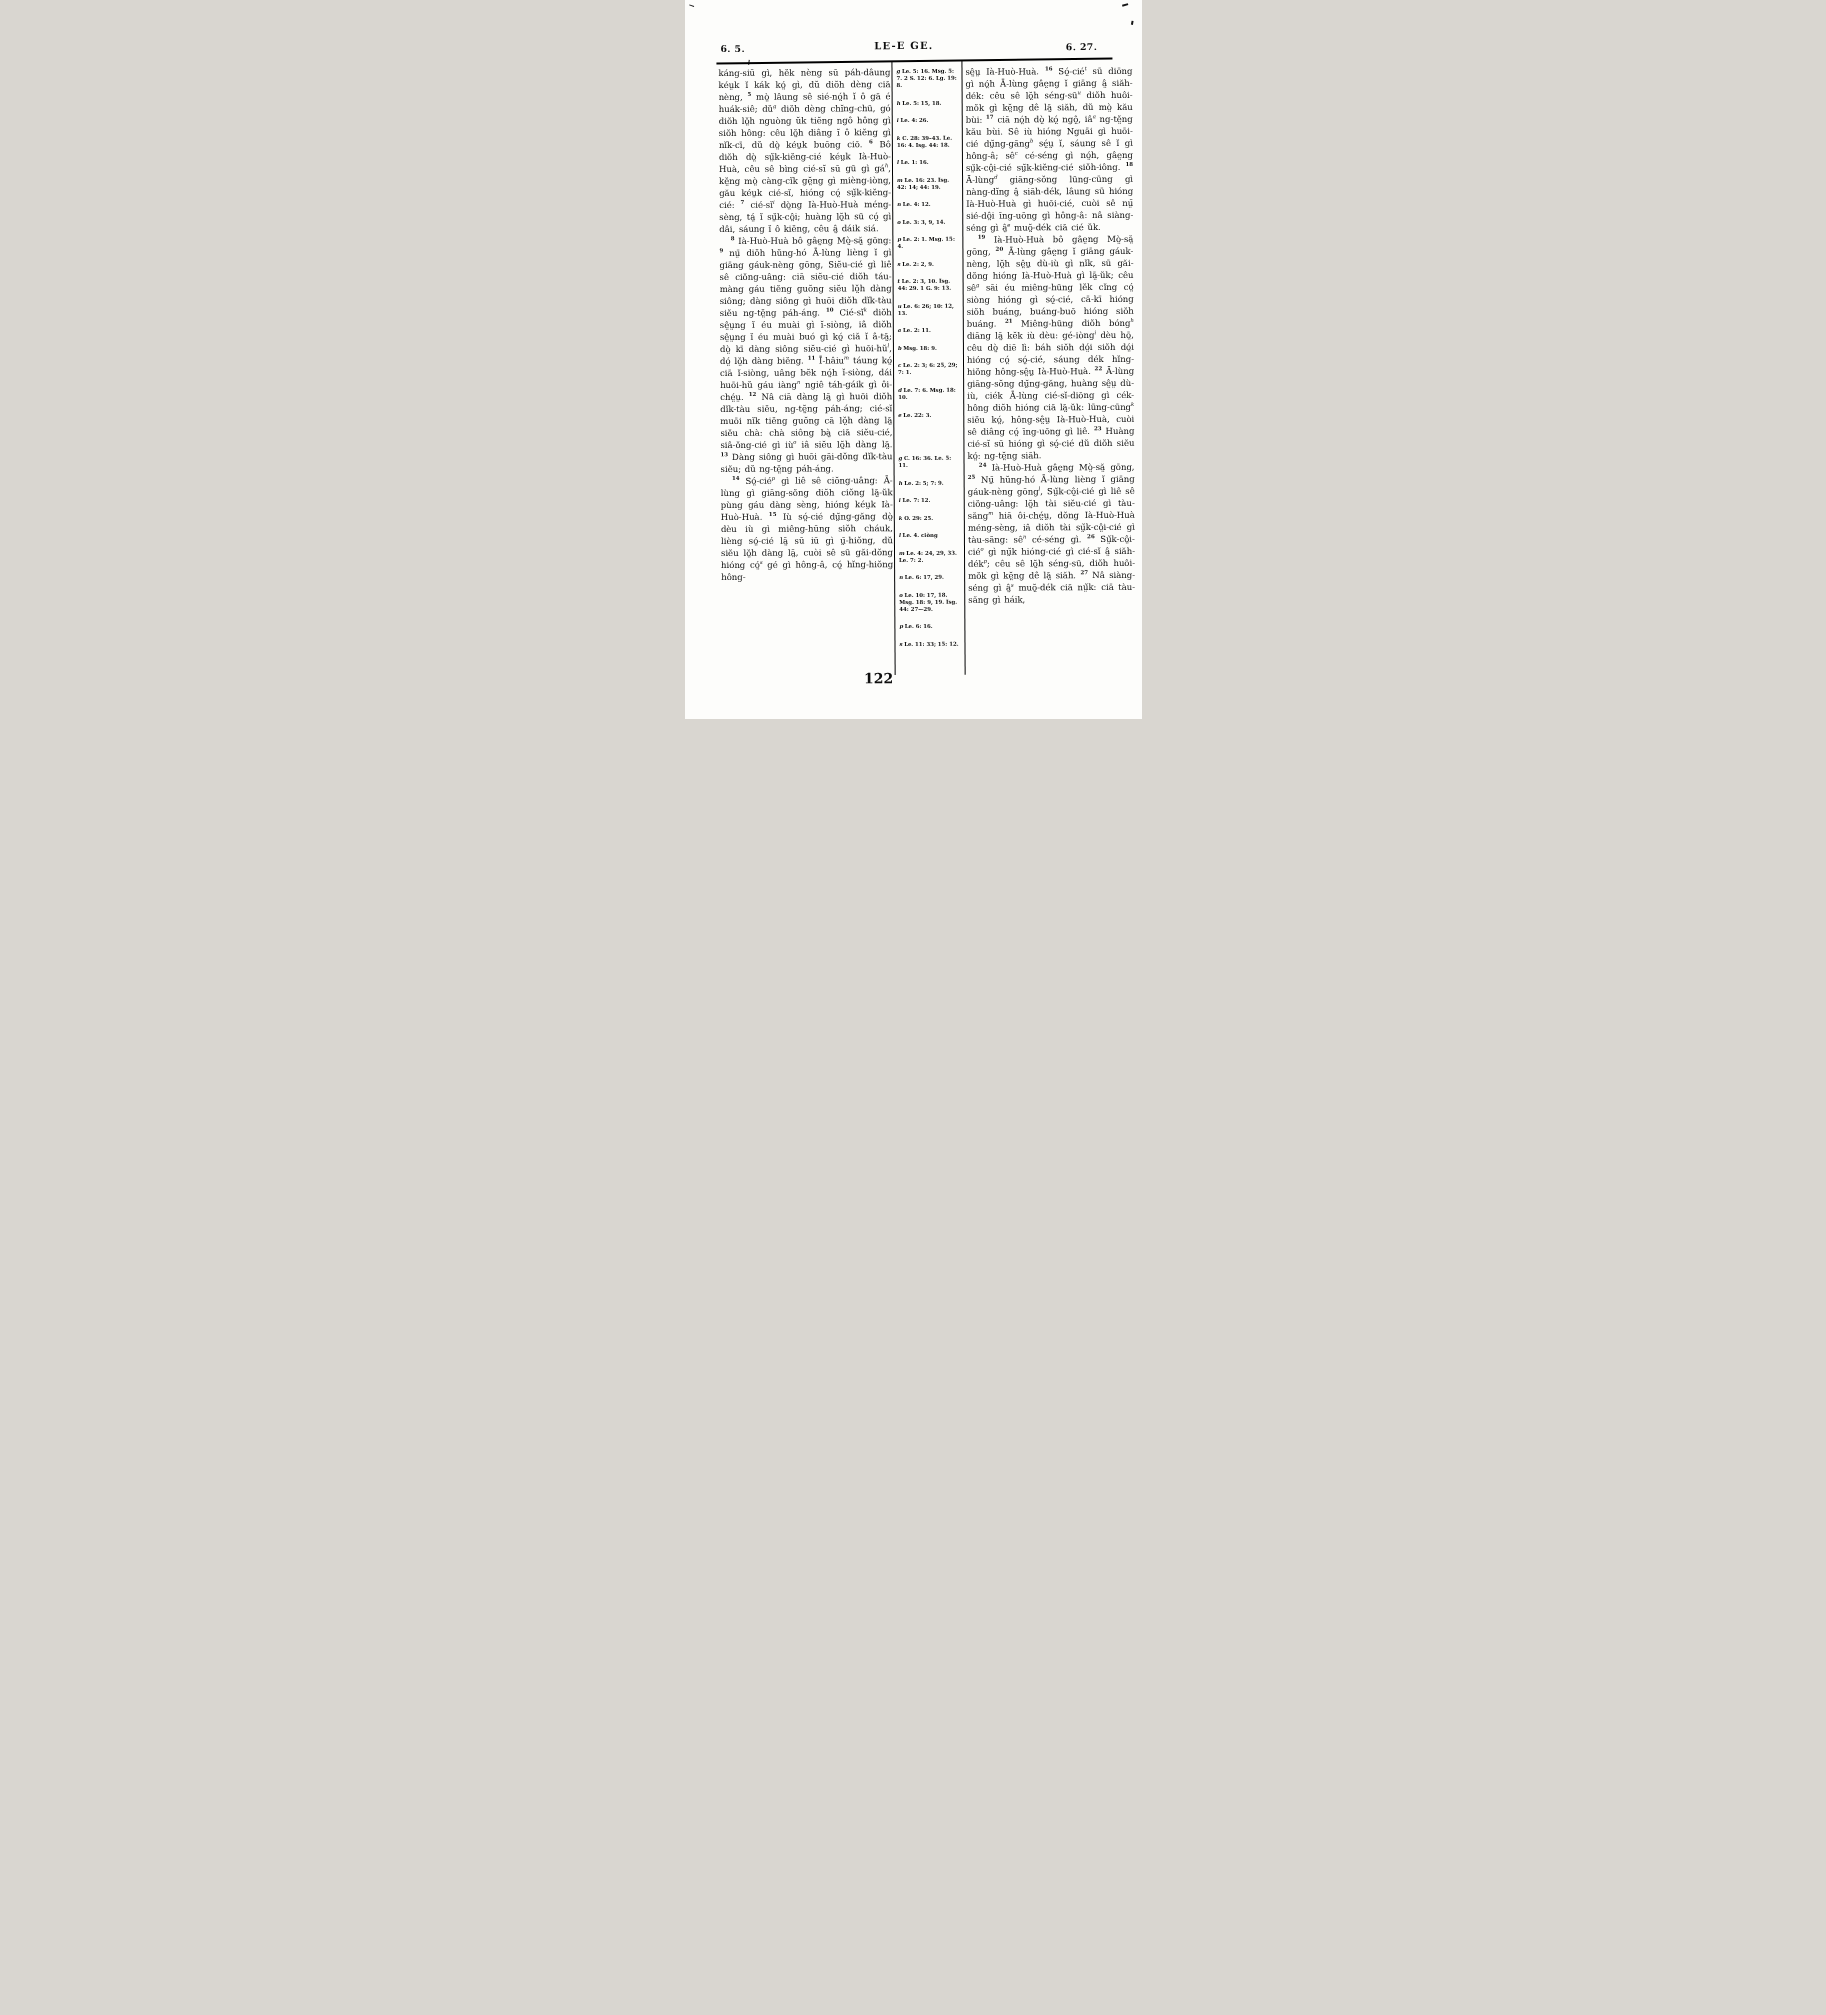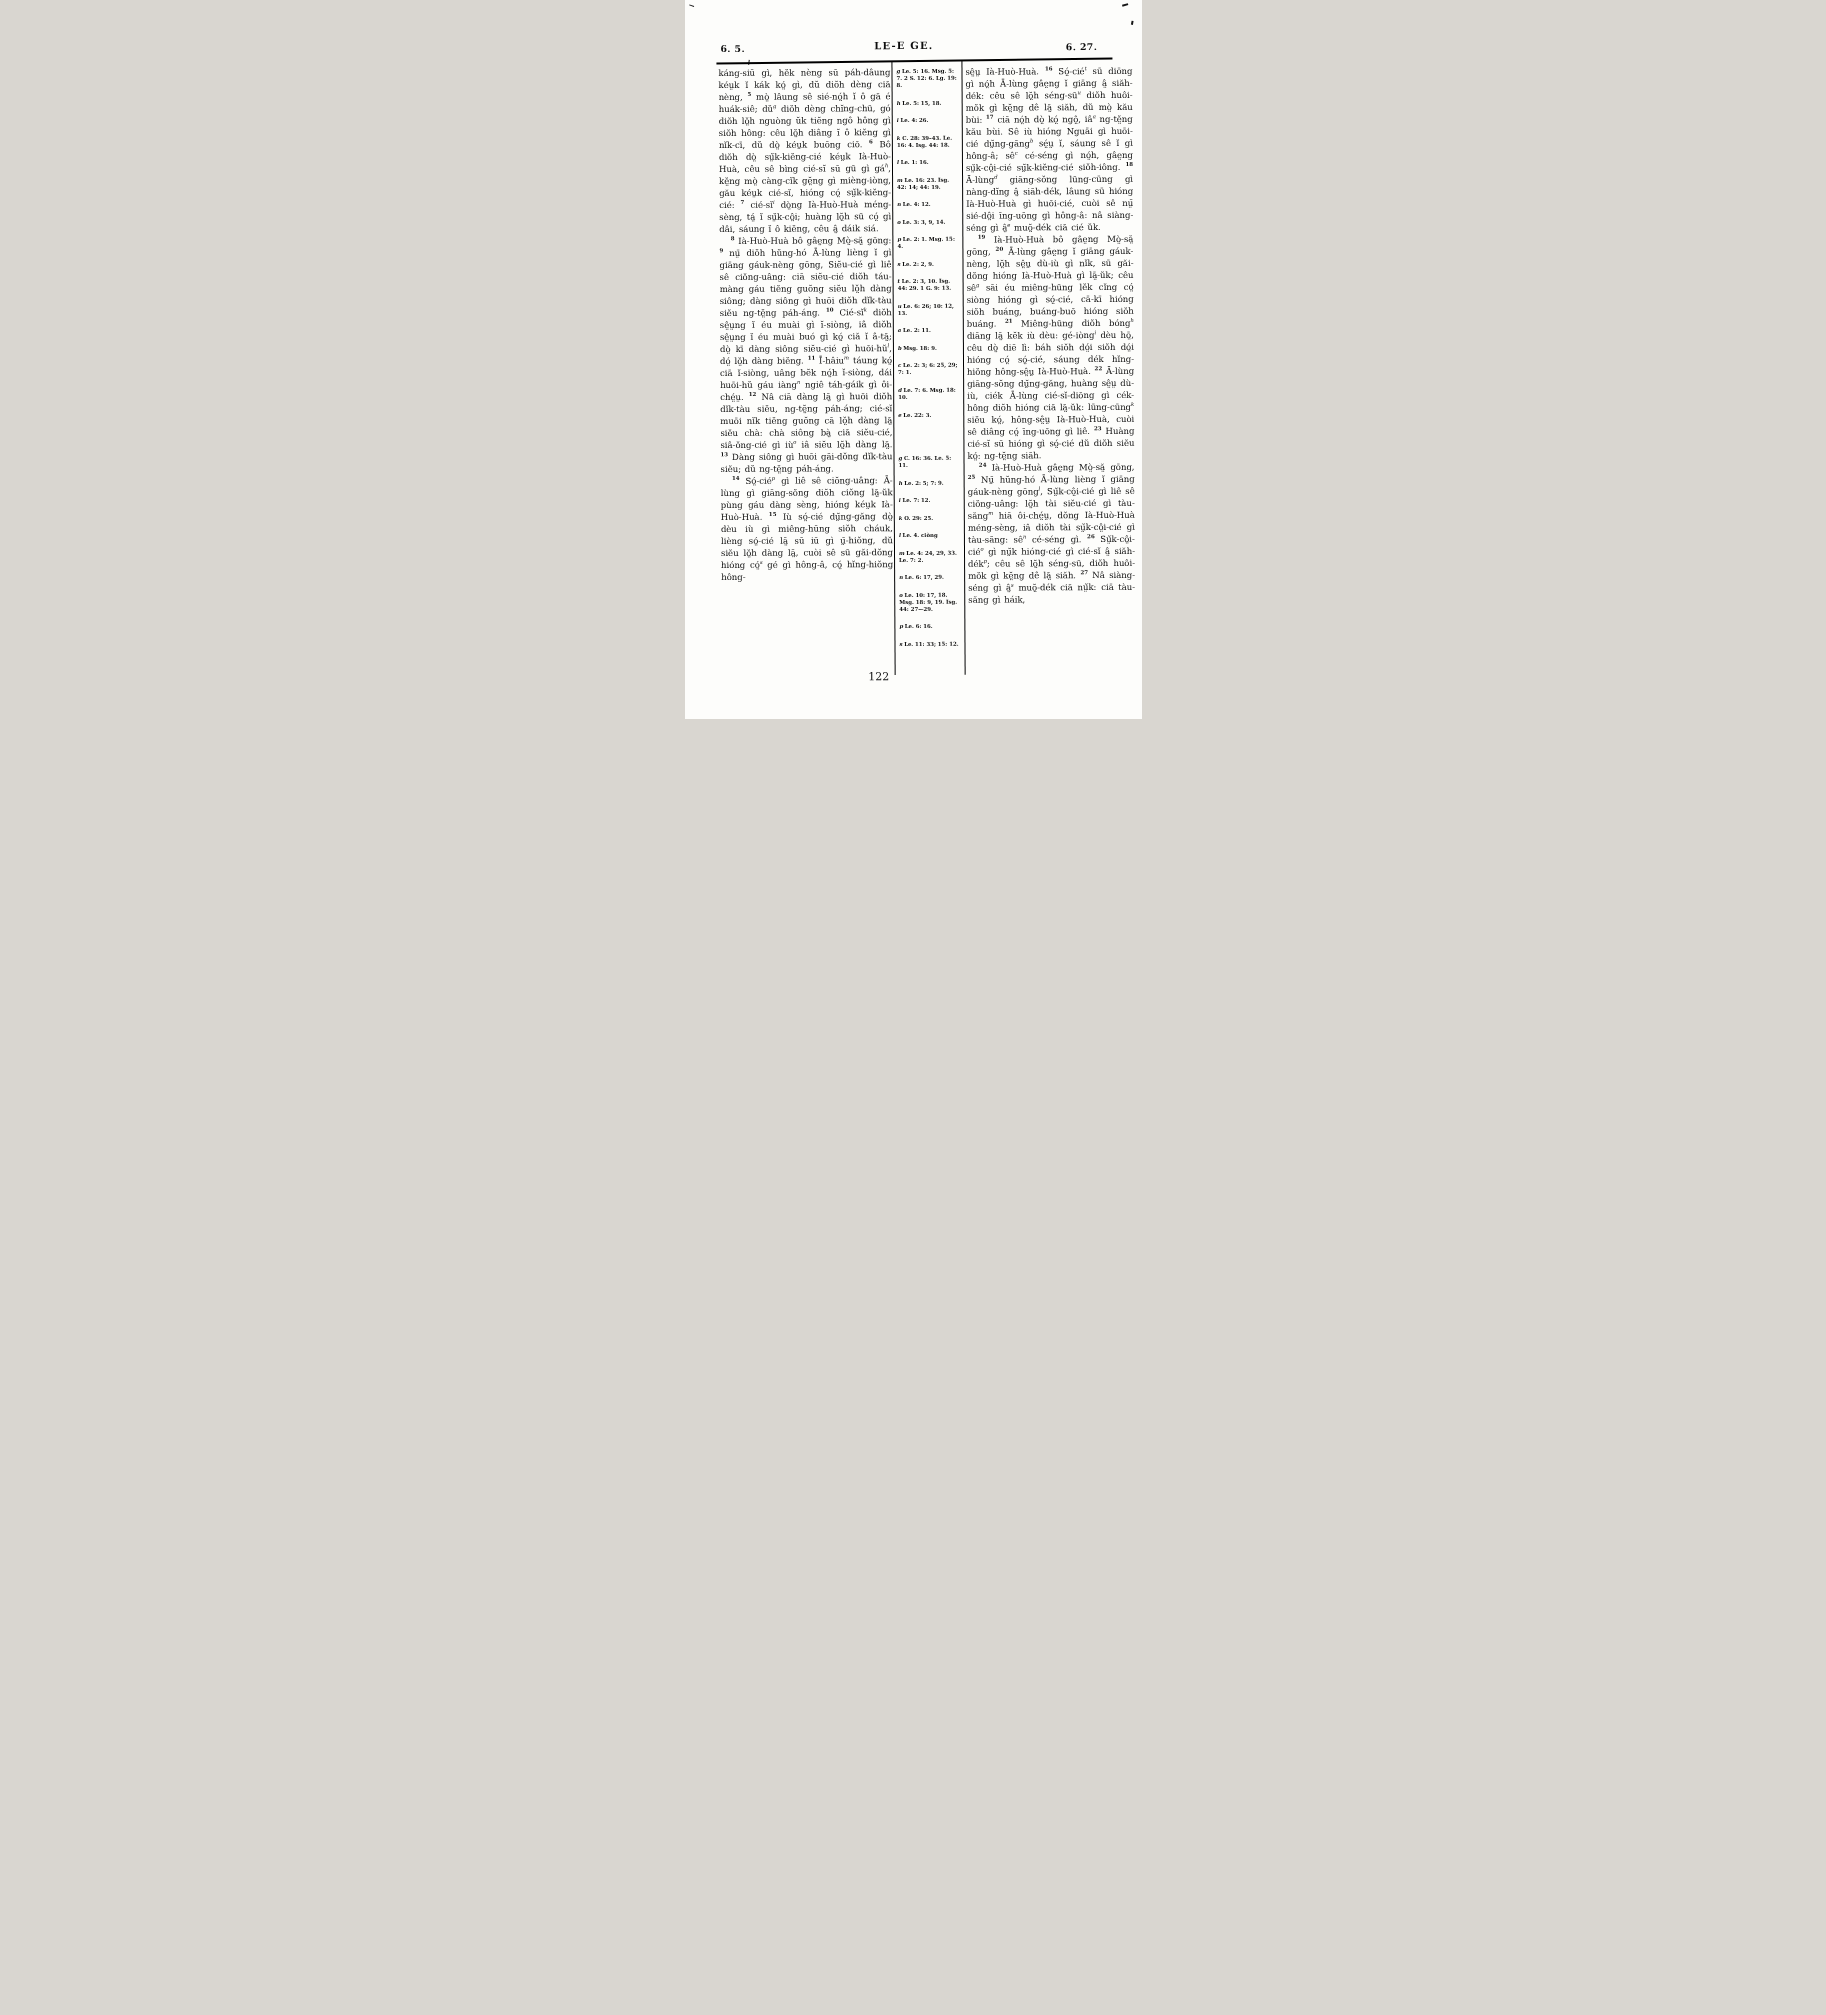--- a/index.html
+++ b/index.html
@@ -69,21 +69,21 @@
     display: flex; flex-direction: column; justify-content: space-between;
     font-size: 5.4px; line-height: 7px; font-weight: 700;
     text-align: left;
   }
   .ref-group { margin: 0; }
   .ref-group .ref-letter { font-style: italic; padding-right: 1.6px; font-weight: 700; }
   .col-refs .ref-group:nth-child(18) { margin-top: 26px; }
 
   .page-number {
     position: absolute; top: 670px; left: 172px; width: 40px;
-    text-align: center; font-size: 11px;
+    text-align: center; font-size: 14px; font-weight: bold;
   }
 
   
   .speck { position: absolute; background: #161616; }
   .sp1 { top: 4px; left: 6.4px;  width: 4.8px; height: 1.2px; transform: rotate(20deg); }
   .sp2 { top: 4.8px; right: 12px; width: 6.4px; height: 2px; transform: rotate(-15deg); }
   .sp3 { top: 22px; right: 6.4px; width: 2.4px;  height: 4px; transform: rotate(10deg); }
   .sp4 { top: 59px; left: 65px; width: 1.2px; height: 5.2px; transform: rotate(8deg); }
 </style>
 </head>

